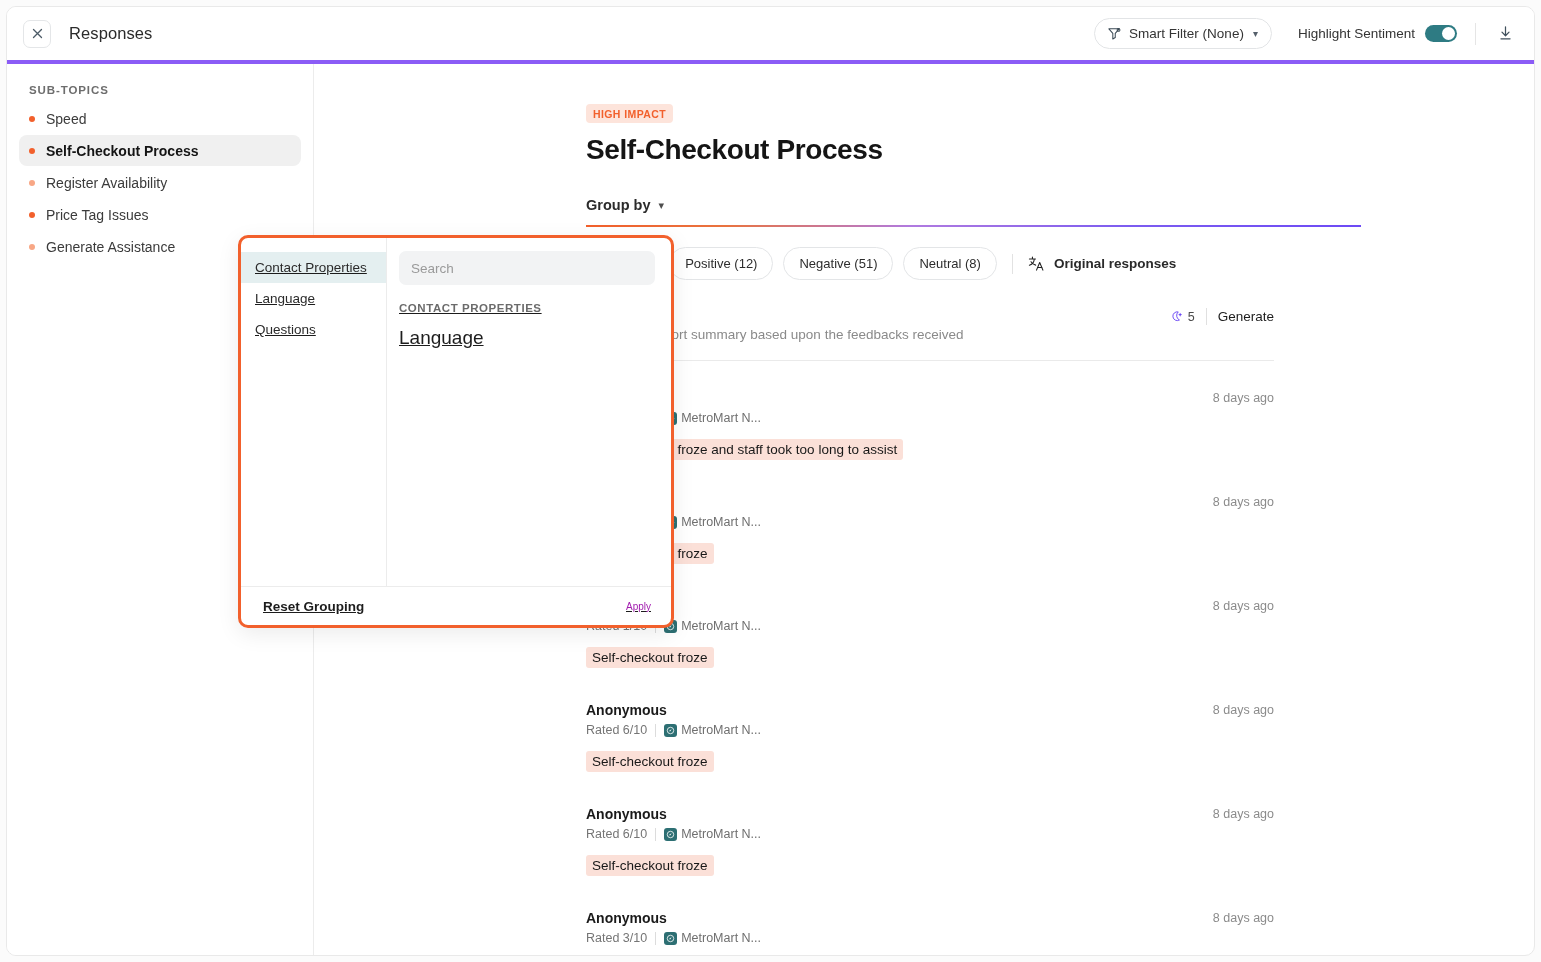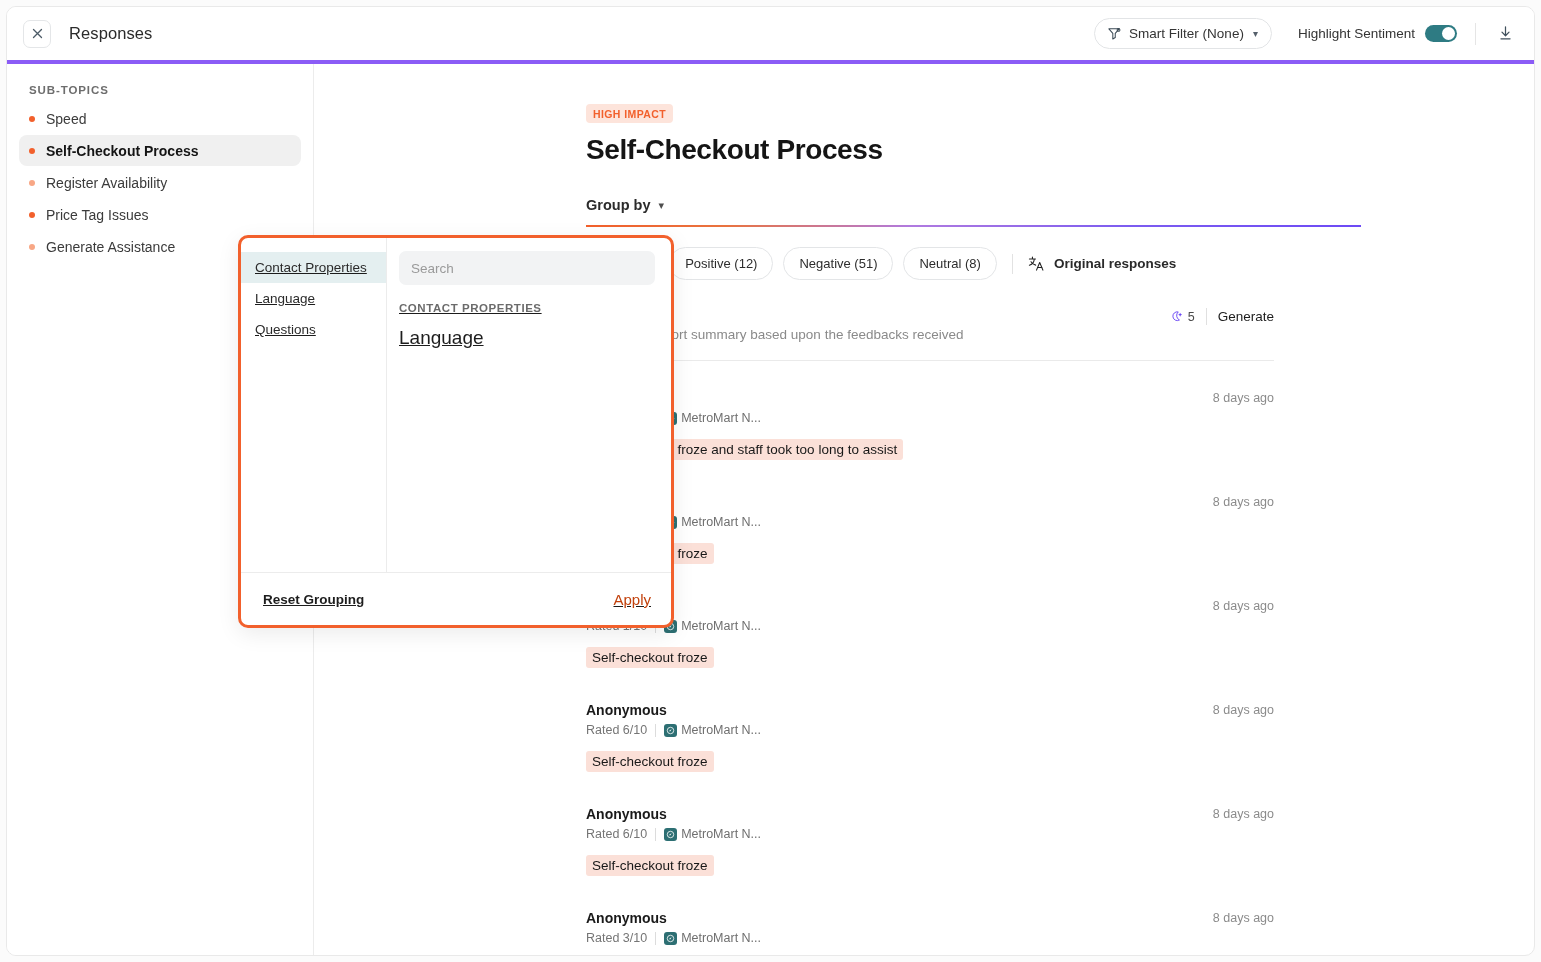--- a/index.html
+++ b/index.html
@@ -280,28 +280,28 @@
     letter-spacing: .55px;
     color: #6b6b6b;
   }
   .panel-item {
     margin-top: 13px;
     font-size: 19px;
     color: #1d1d1d;
     cursor: pointer;
   }
   .popup-footer {
-    height: 53px;
+    height: 39px;
     border-top: 1px solid #ececec;
     display: flex; align-items: center;
     padding: 0 20px 0 22px;
     flex: none;
   }
   .reset-grouping { font-size: 13.5px; font-weight: bold; color: #1d1d1d; cursor: pointer; }
-  .apply-btn { margin-left: auto; font-size: 15px; color: #c2410c; cursor: pointer; }
+  .apply-btn { margin-left: auto; font-size: 10px; color: #a21caf; cursor: pointer; }
 </style>
 </head>
 <body>
 
 <div class="app">
 <div class="window">
 
   <div class="header">
     <div class="close-btn">
       <svg width="11" height="11" viewBox="0 0 11 11">

